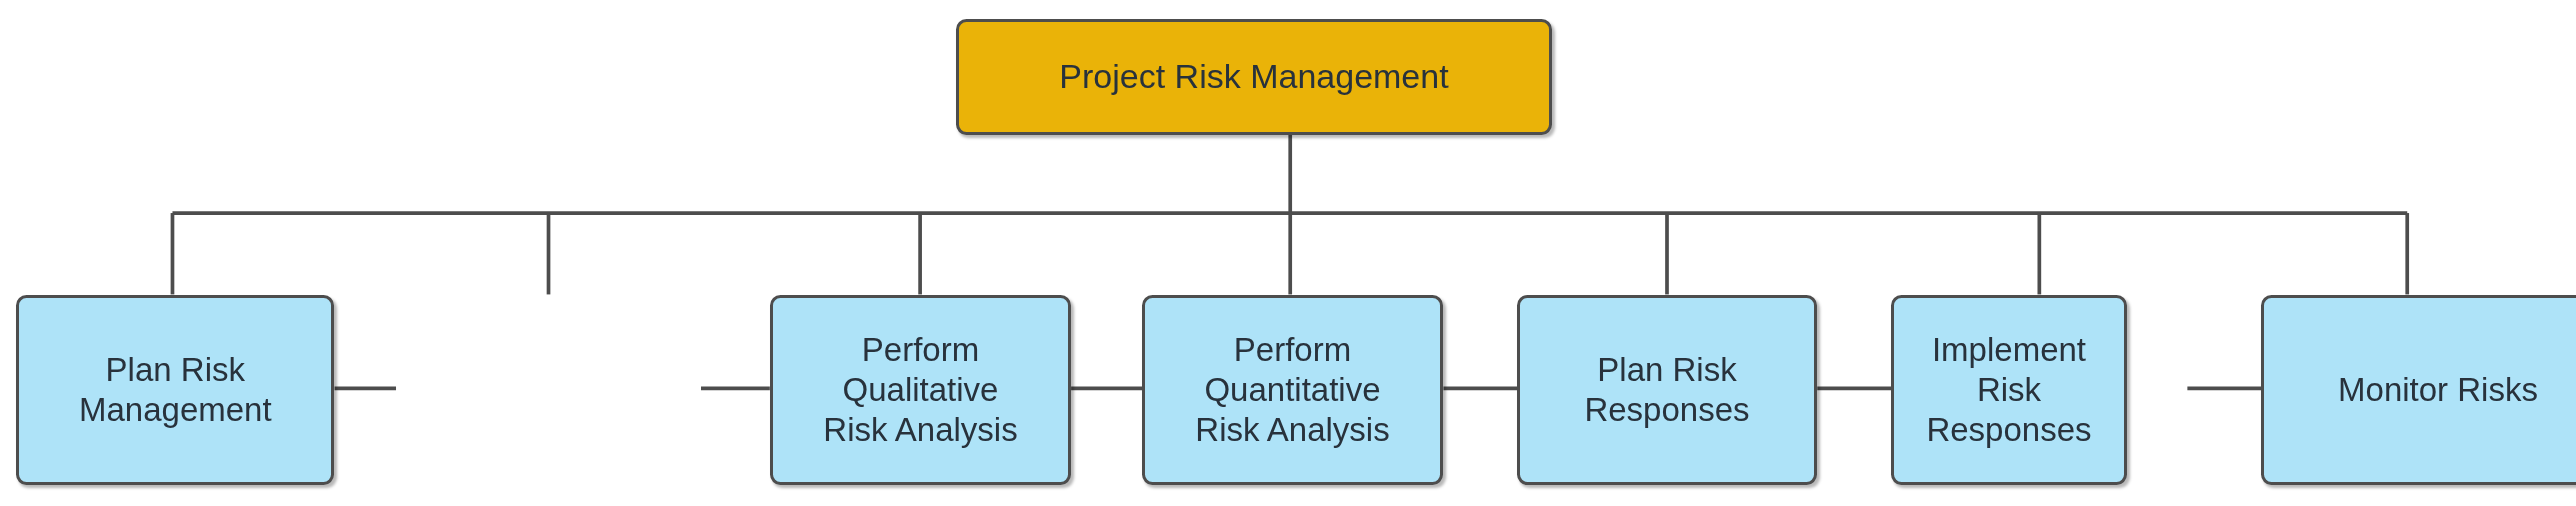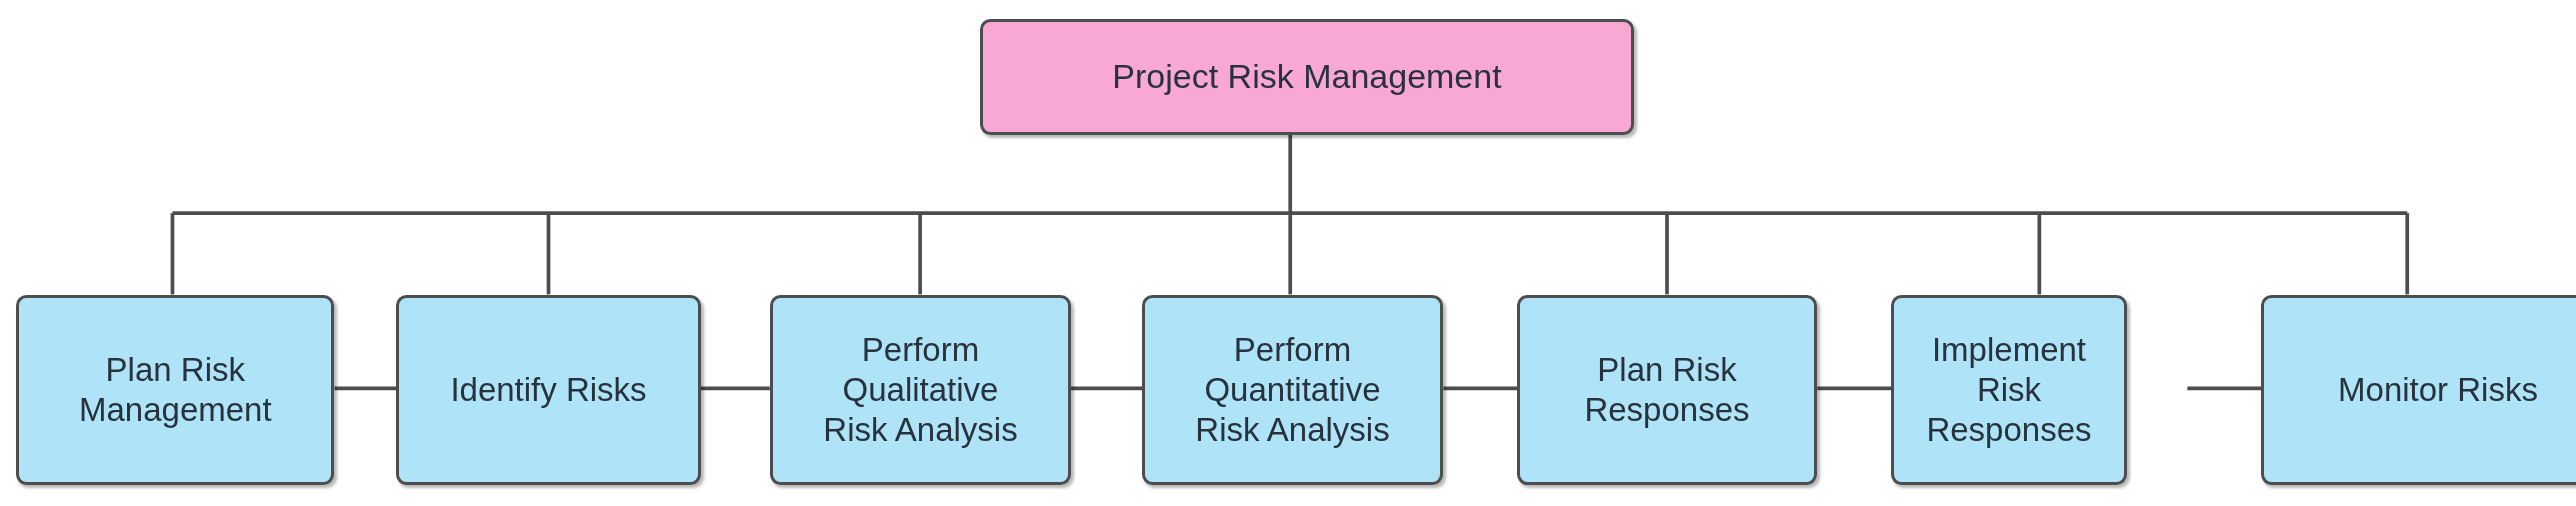--- a/index.html
+++ b/index.html
@@ -34,24 +34,24 @@
     border-radius: 10.4px;
     display: flex;
     align-items: center;
     justify-content: center;
     text-align: center;
     color: #28323c;
     box-shadow: 2.2px 3px 3px rgba(0,0,0,0.28);
     z-index: 2;
   }
   .node-root {
-    background: #f9a8d4;
-    left: 980px;
+    background: #eab308;
+    left: 956px;
     top: 18.5px;
-    width: 654px;
+    width: 596px;
     height: 116px;
     font-size: 34px;
   }
   .node-child {
     background: #aee3f8;
     top: 295px;
     height: 190px;
     font-size: 33px;
   }
   .node-label {
@@ -91,23 +91,20 @@
 
   <div class="node node-root">
     <span class="node-label">Project Risk Management</span>
   </div>
 
   <div class="node node-child" style="left:16.3px;width:318px;">
     <span class="node-label">Plan Risk
 Management</span>
   </div>
 
-  <div class="node node-child" style="left:396px;width:305px;">
-    <span class="node-label">Identify Risks</span>
-  </div>
 
   <div class="node node-child" style="left:770px;width:301px;">
     <span class="node-label">Perform
 Qualitative
 Risk Analysis</span>
   </div>
 
   <div class="node node-child" style="left:1142px;width:301px;">
     <span class="node-label">Perform
 Quantitative

